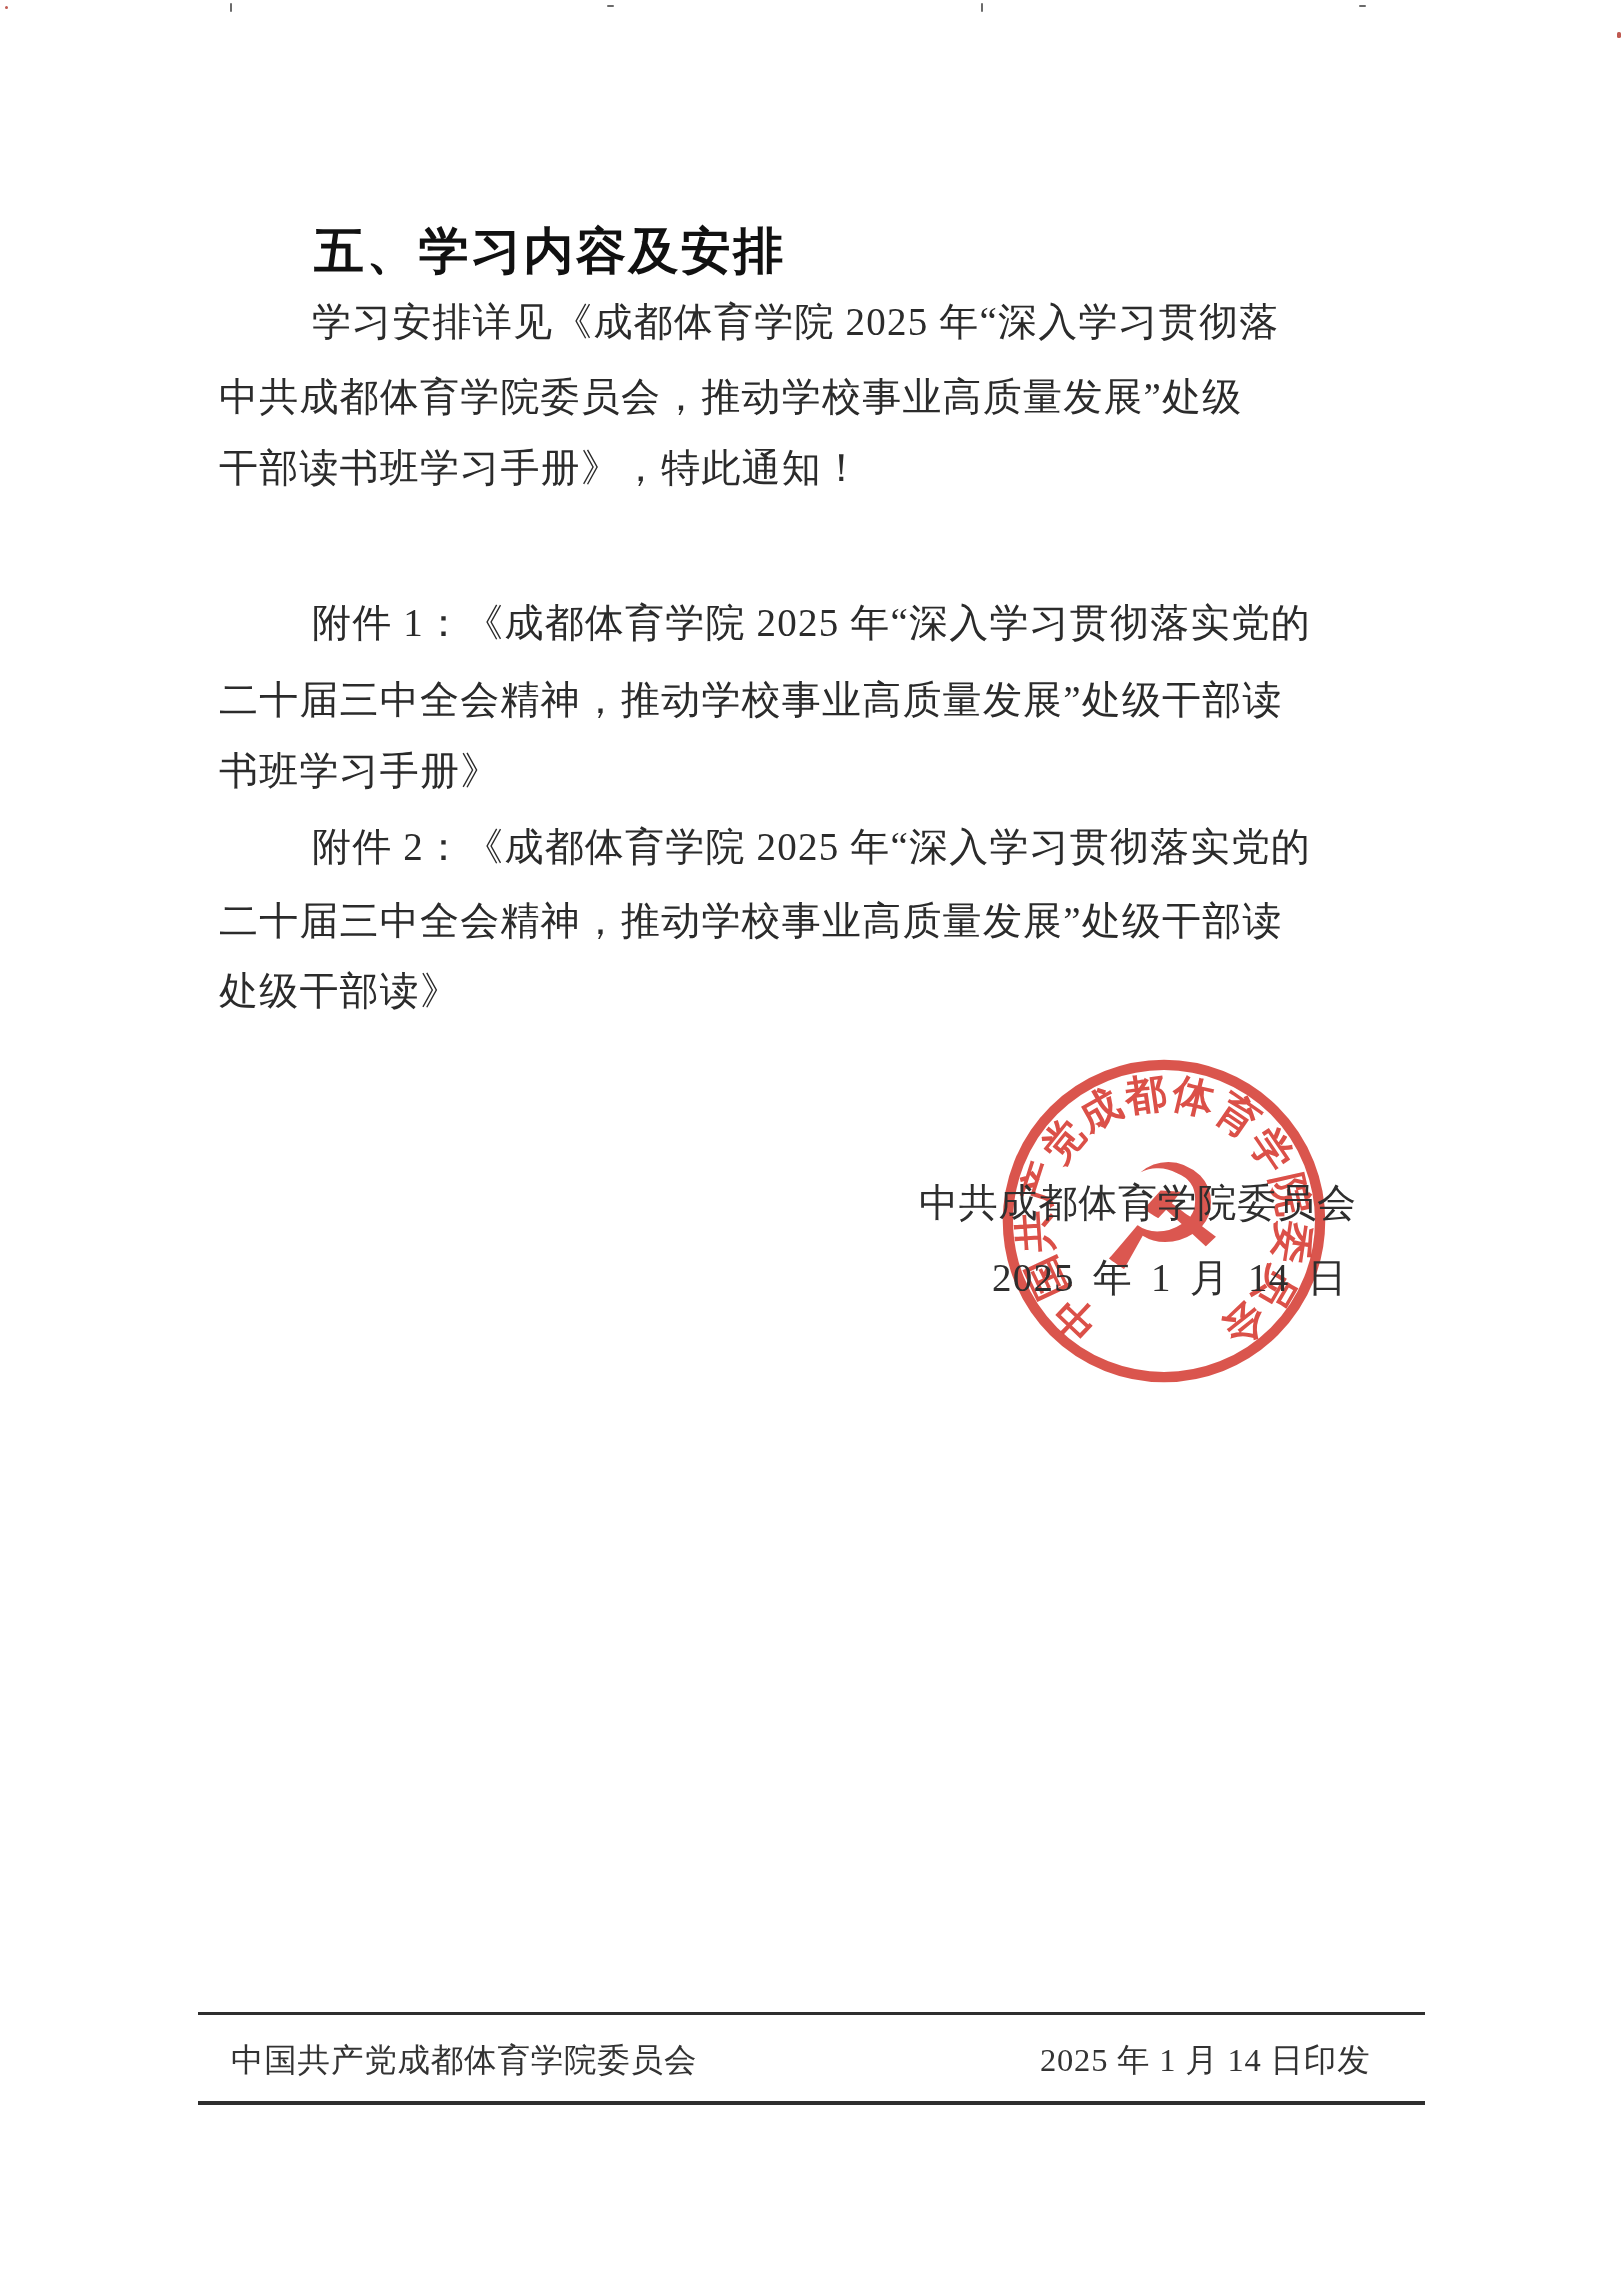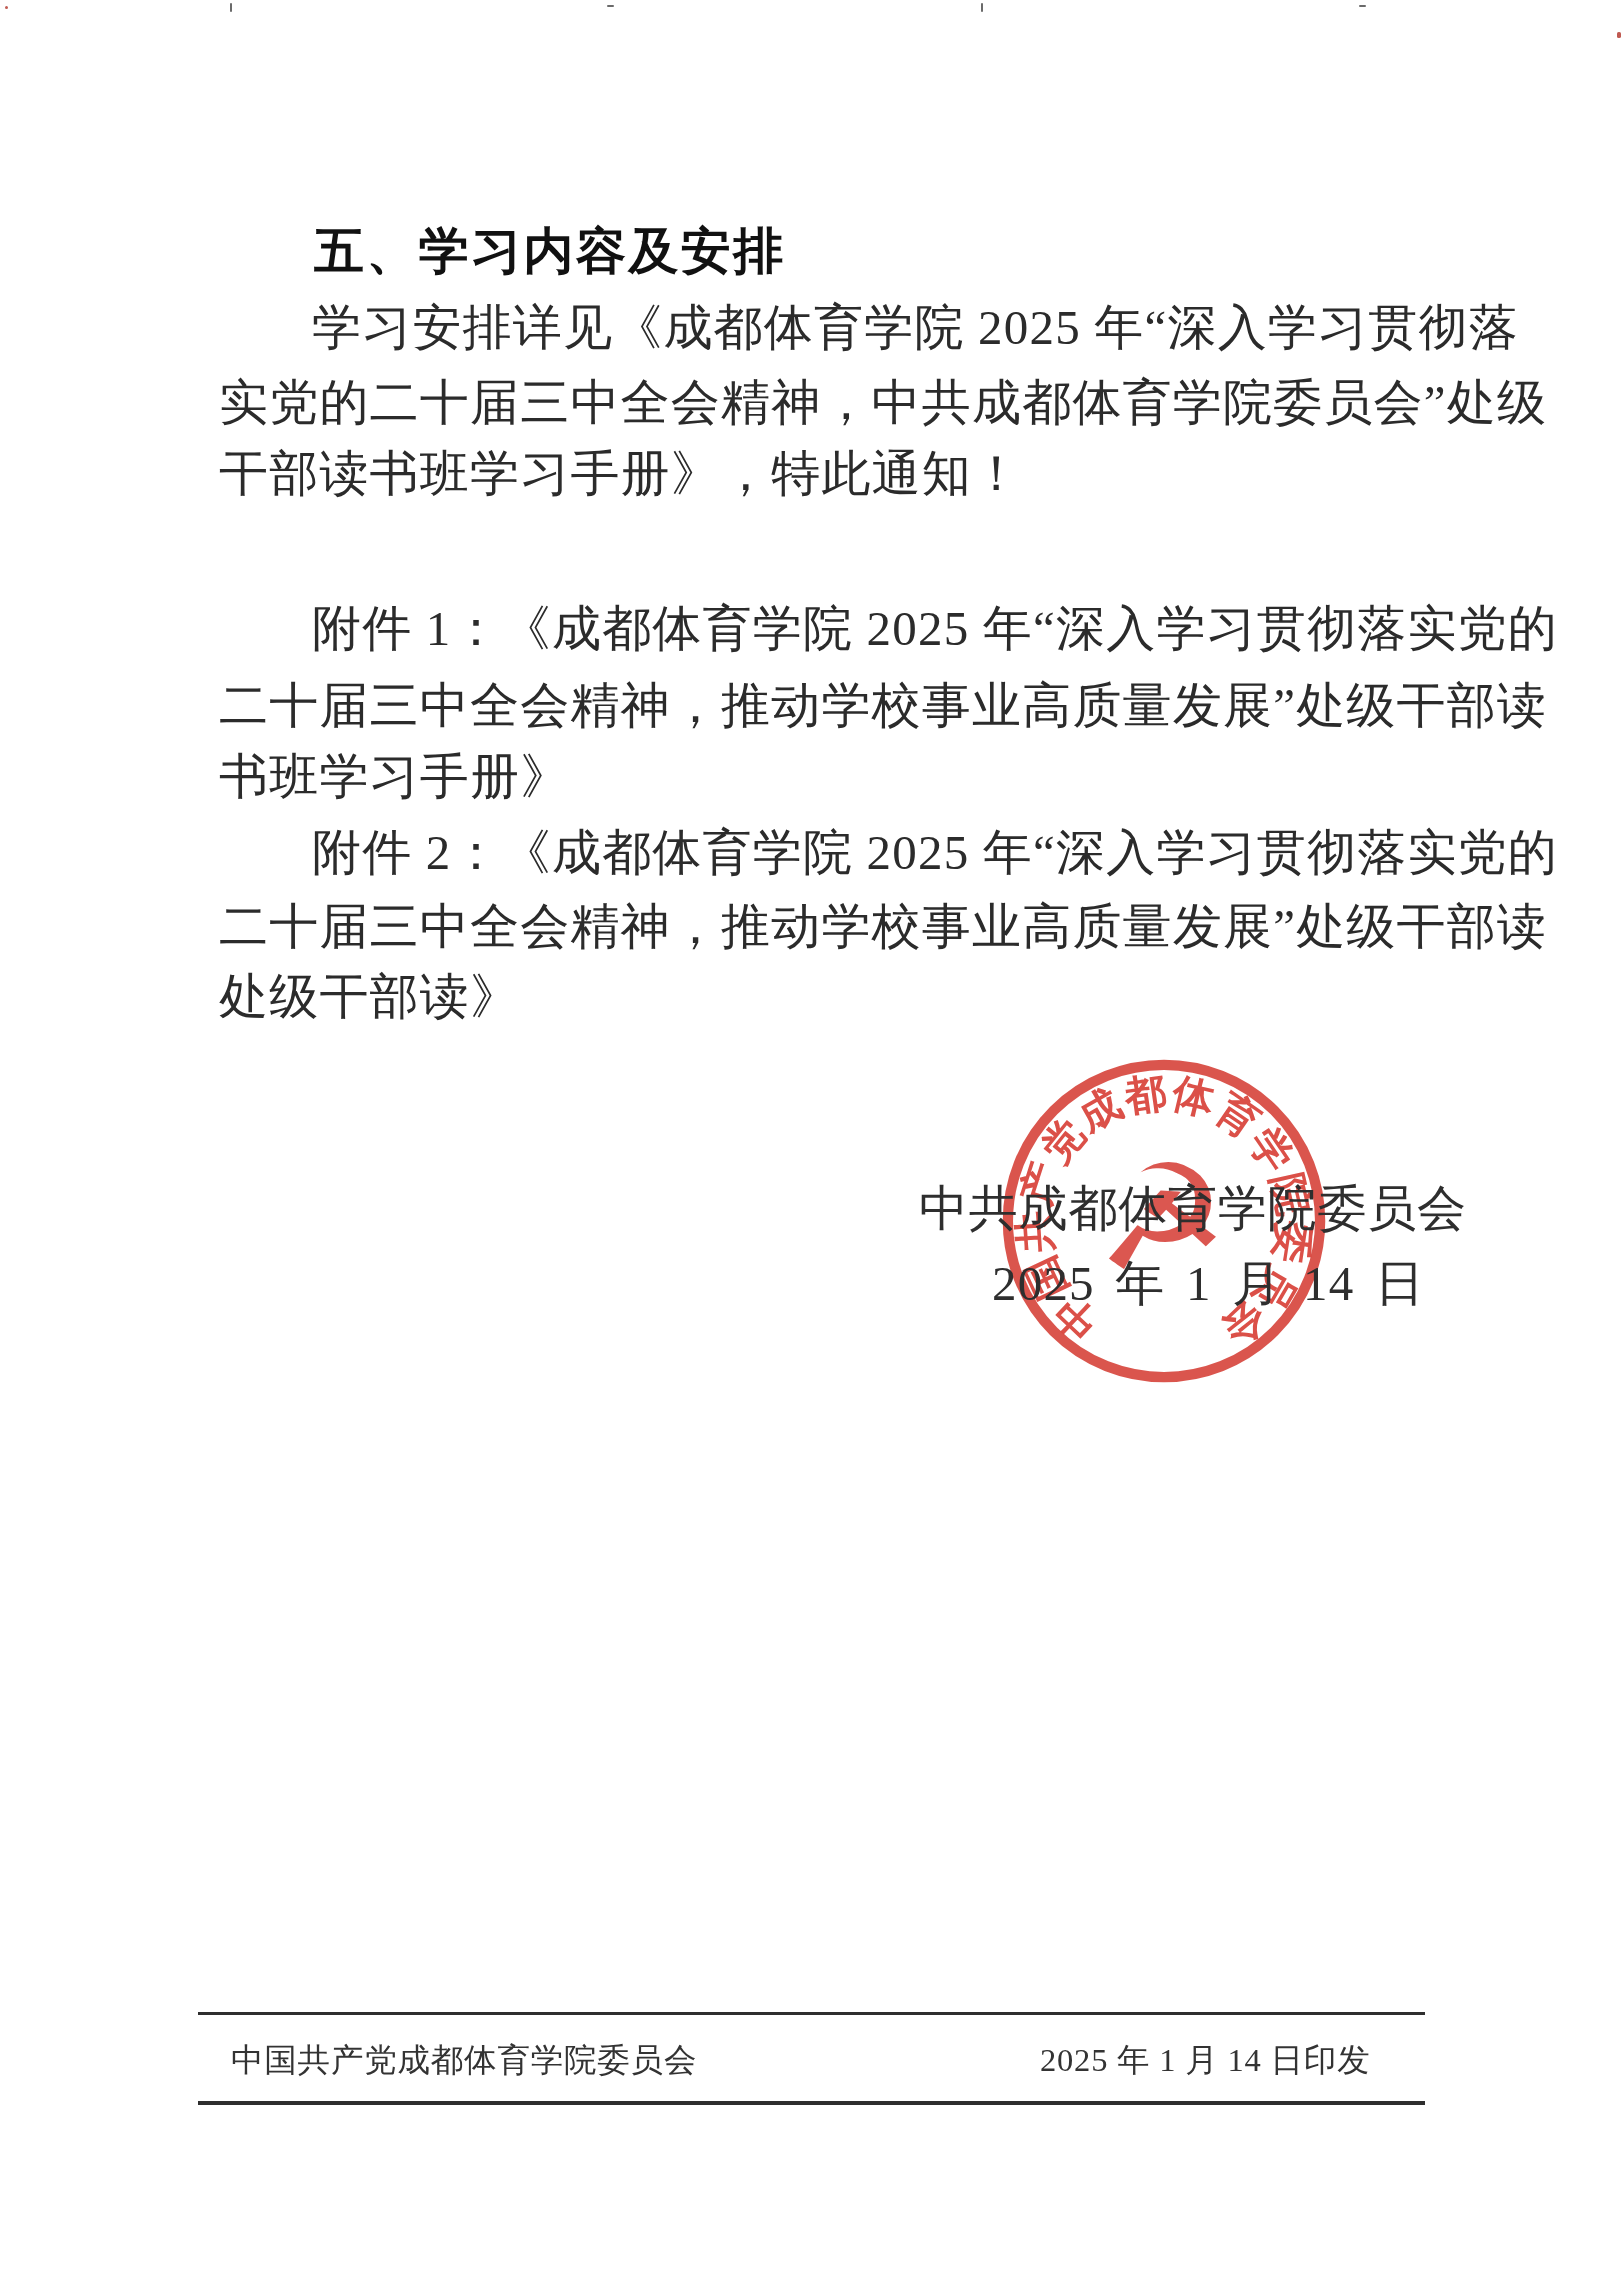--- a/index.html
+++ b/index.html
@@ -6,21 +6,21 @@
   .page{
     position:relative;
     width:1623px;height:2295px;
     background:#ffffff;
     overflow:hidden;
     font-family:"Liberation Serif","DejaVu Serif",serif;
   }
   .line{
     position:absolute;
     white-space:nowrap;
-    font-size:49px;
+    font-size:39px;
     line-height:1.15;
     color:#2b2b2b;
     letter-spacing:1.2px;
     font-family:"Liberation Serif","DejaVu Serif",serif;
   }
   .heading{
     position:absolute;
     white-space:nowrap;
     font-family:"DejaVu Sans","Liberation Sans",sans-serif;
     font-weight:700;
@@ -69,21 +69,21 @@
   <div class="speck red" style="left:4.8px;top:6.3px;width:3.2px;height:3.2px;"></div>
   <div class="speck gray" style="left:230px;top:3.2px;width:2.4px;height:8.7px;"></div>
   <div class="speck gray" style="left:607px;top:4.8px;width:7.1px;height:2.4px;"></div>
   <div class="speck gray" style="left:981px;top:3.2px;width:2.4px;height:8.7px;"></div>
   <div class="speck gray" style="left:1359px;top:4.8px;width:7.1px;height:2.4px;"></div>
   <div class="speck red" style="left:1617px;top:32px;width:4px;height:6.3px;"></div>
 
   <div class="heading" style="left:314px;top:224px;">五、学习内容及安排</div>
 
   <div class="line" style="left:312px;top:300px;">学习安排详见《成都体育学院 2025 年“深入学习贯彻落</div>
-  <div class="line" style="left:219px;top:375px;">实党的二十届三中全会精神，中共成都体育学院委员会”处级</div>
+  <div class="line" style="left:219px;top:375px;">中共成都体育学院委员会，推动学校事业高质量发展”处级</div>
   <div class="line" style="left:219px;top:446px;">干部读书班学习手册》，特此通知！</div>
 
   <div class="line" style="left:312px;top:601px;">附件 1：《成都体育学院 2025 年“深入学习贯彻落实党的</div>
   <div class="line" style="left:219px;top:678px;">二十届三中全会精神，推动学校事业高质量发展”处级干部读</div>
   <div class="line" style="left:219px;top:749px;">书班学习手册》</div>
 
   <div class="line" style="left:312px;top:825px;">附件 2：《成都体育学院 2025 年“深入学习贯彻落实党的</div>
   <div class="line" style="left:219px;top:899px;">二十届三中全会精神，推动学校事业高质量发展”处级干部读</div>
   <div class="line" style="left:219px;top:969px;">处级干部读》</div>
 

